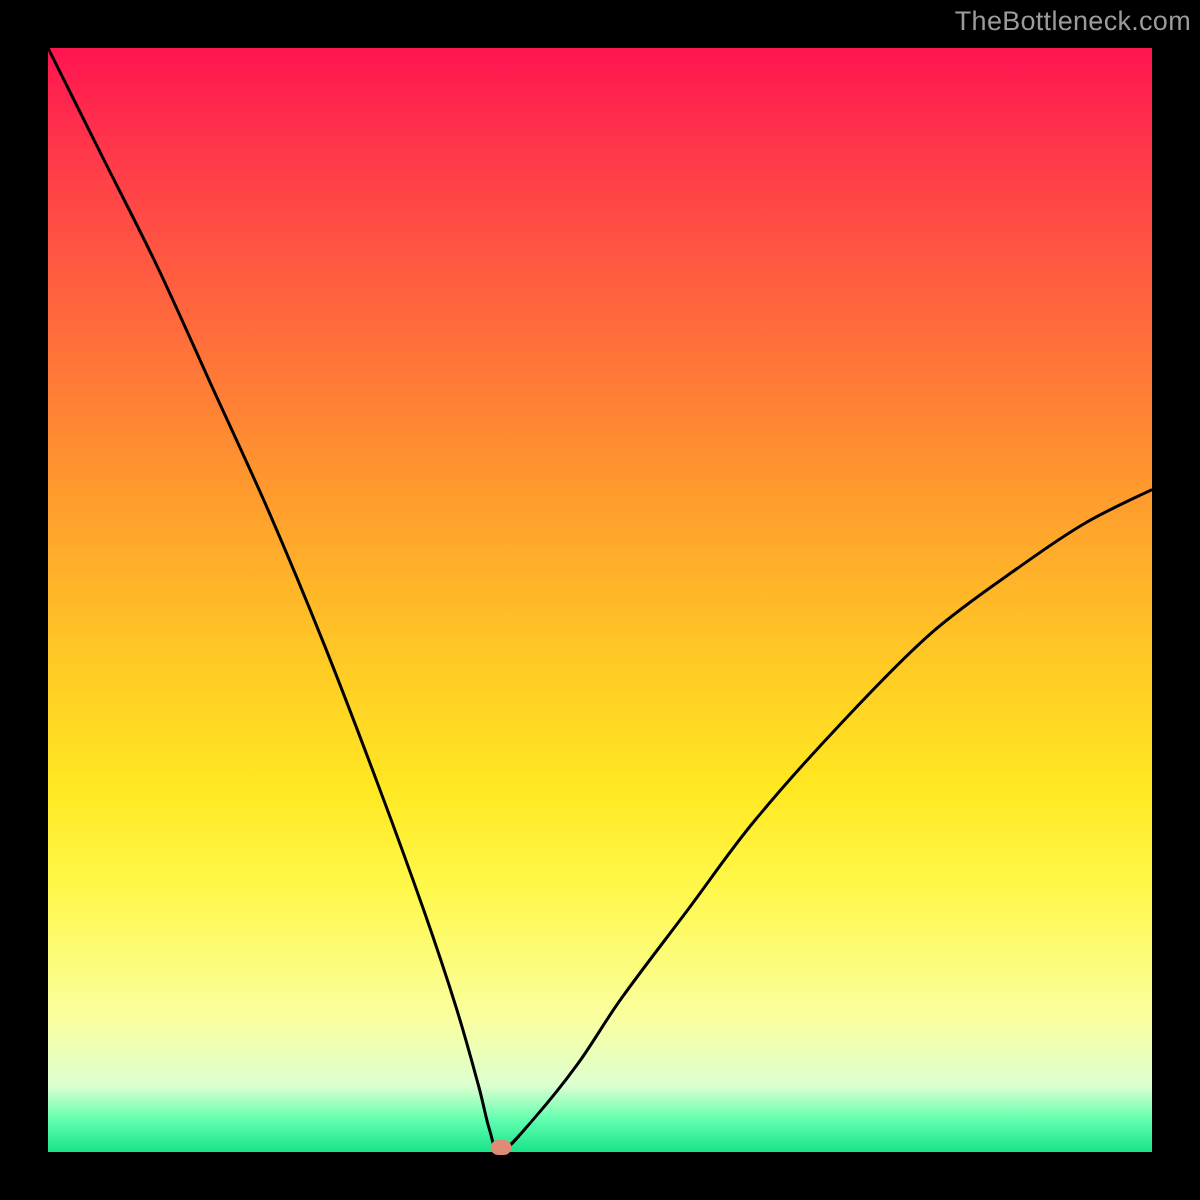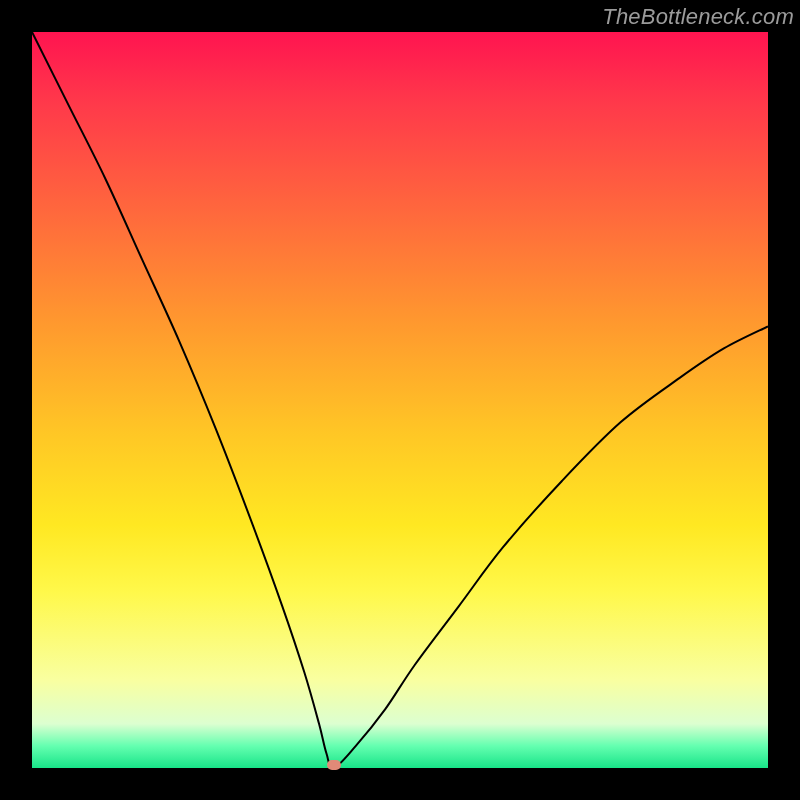--- a/index.html
+++ b/index.html
@@ -56,25 +56,24 @@
     border-radius: 5px;
     background: #e08a78;
     transform: translate(-50%, -50%);
     pointer-events: none;
   }
   .watermark {
     position: absolute;
     right: 6px;
     top: 4px;
     color: #9b9b9b;
-    font-size: 22px;
+    font-size: 18px;
     font-weight: 400;
     letter-spacing: 0.2px;
     user-select: none;
-    font-style: italic;
   }
 </style>
 </head>
 <body>
 
 <div class="frame">
 
   <div class="plot-wrap">
     <div class="gradient"></div>
 

